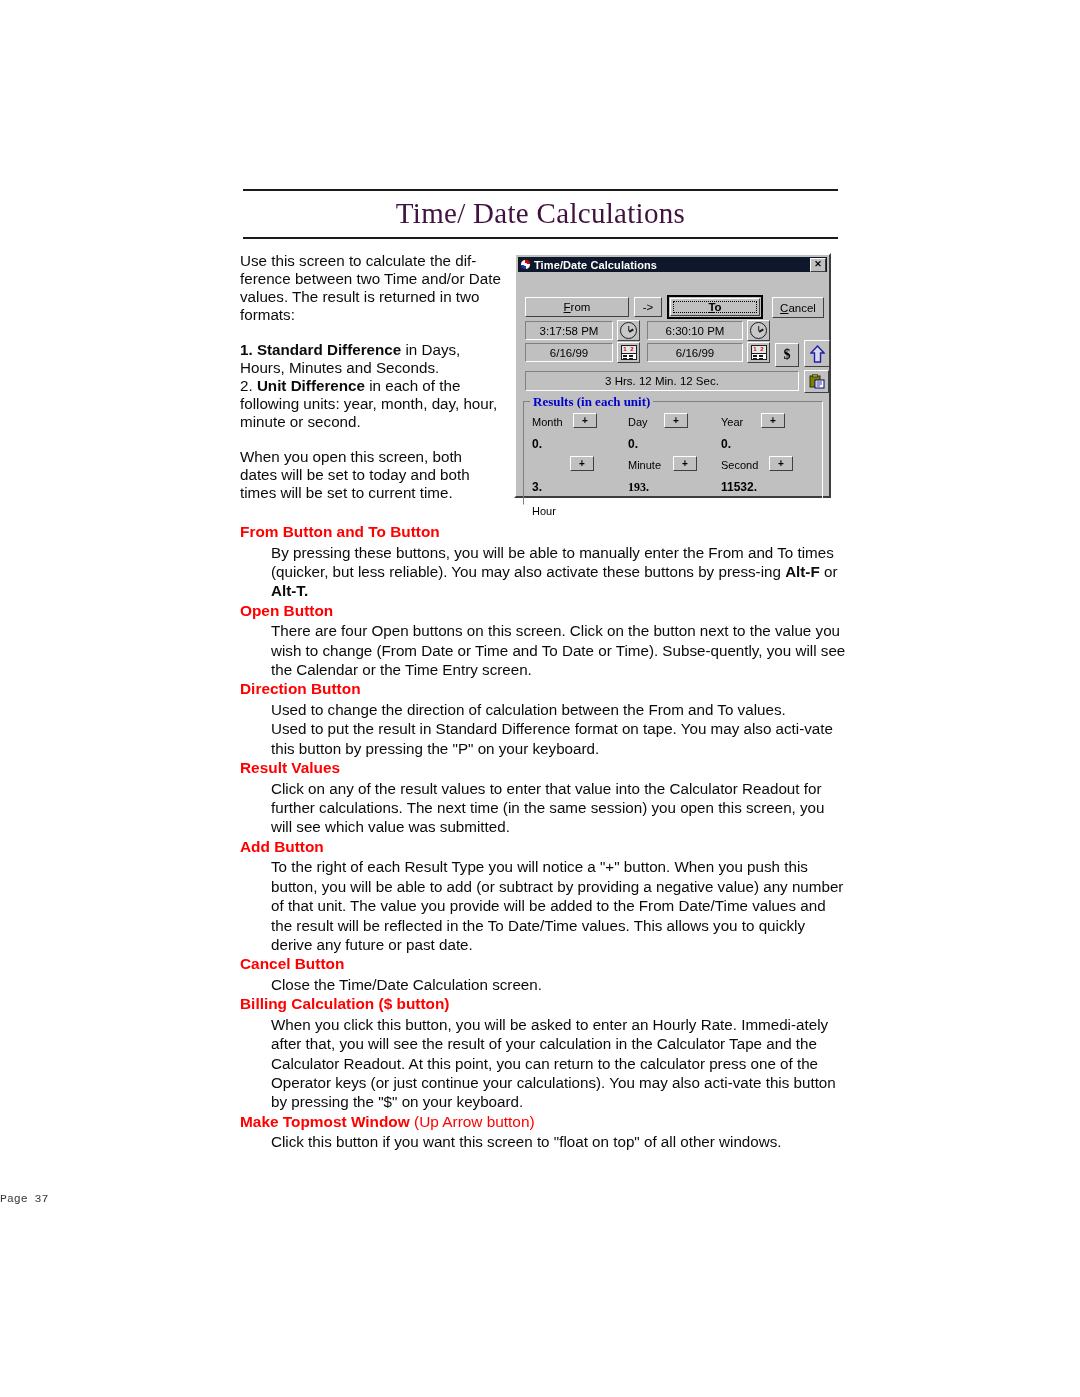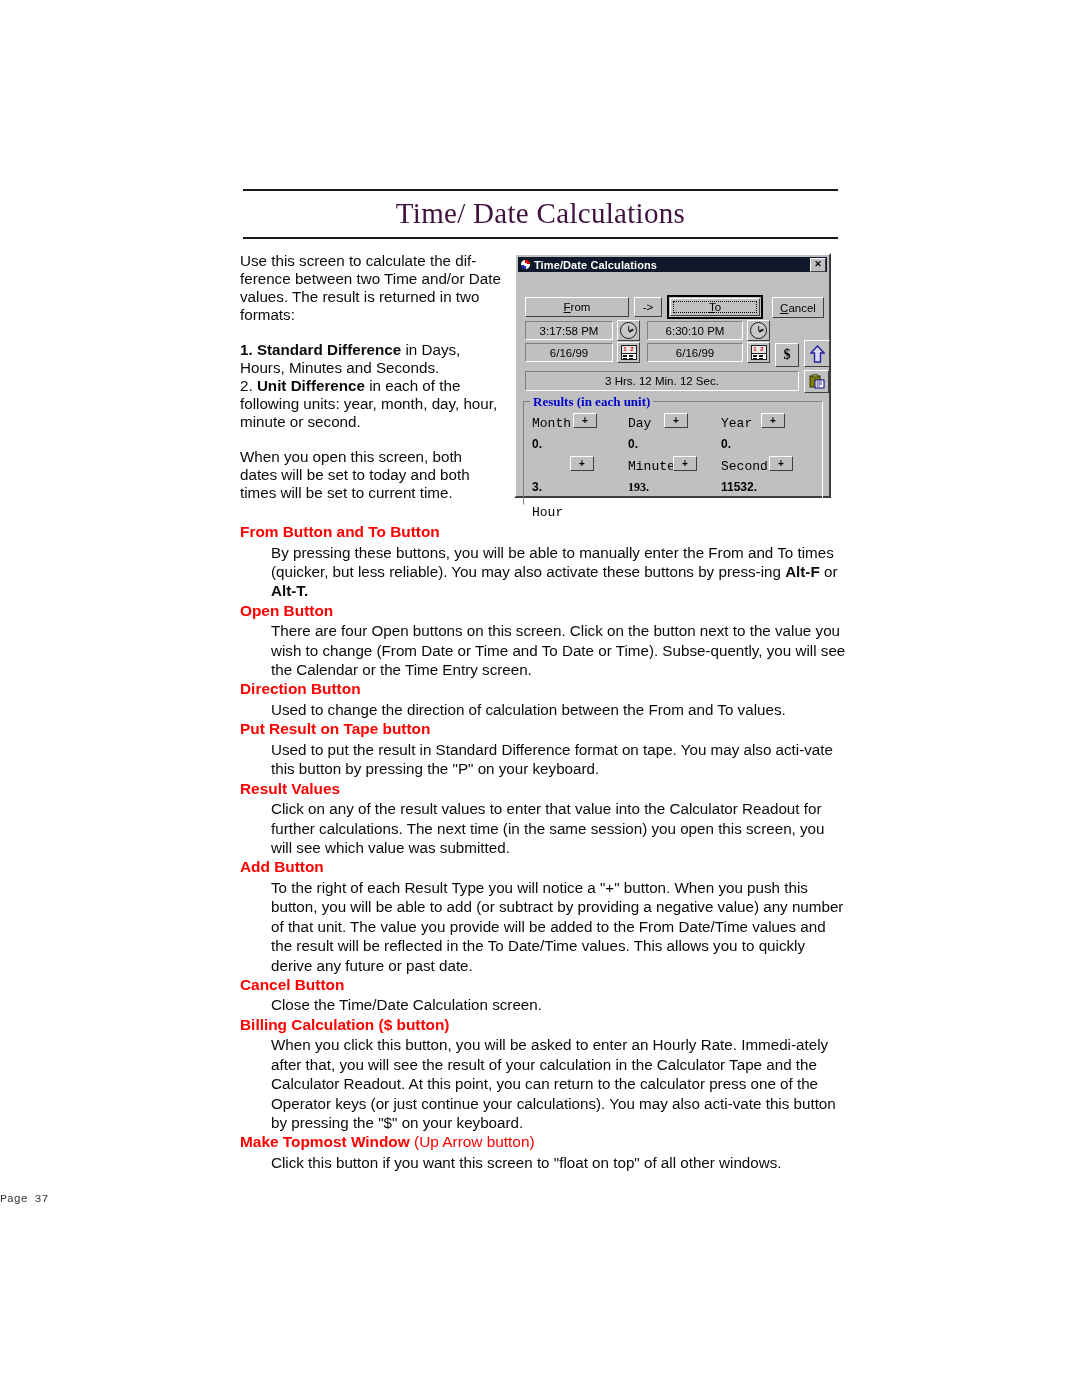--- a/index.html
+++ b/index.html
@@ -98,20 +98,21 @@
     display:flex; align-items:center; justify-content:center;
     font-size:11.5px; color:#000; position:absolute;
   }
   u.acc { text-decoration:underline; }
 
   
   .w-btn.default {
     border:2px solid #000000;
     padding:1px;
     background:#c0c0c0;
+    font-weight:bold;
   }
   .w-btn.default .inner {
     width:100%; height:100%;
     border-top:1.5px solid #ffffff; border-left:1.5px solid #ffffff;
     border-right:1.5px solid #404040; border-bottom:1.5px solid #404040;
     box-sizing:border-box;
     display:flex; align-items:center; justify-content:center;
   }
   .w-btn.default .focus {
     width:calc(100% - 4px); height:calc(100% - 4px);
@@ -137,21 +138,21 @@
     position:absolute;
     border:1.5px groove #ffffff;
     border-color:#808080 #ffffff #ffffff #808080;
     box-sizing:border-box;
   }
   .group-legend {
     position:absolute; background:#c0c0c0; padding:0 3px;
     color:#0000cd; font-family:"Liberation Serif", serif;
     font-weight:bold; font-size:13px; white-space:nowrap;
   }
-  .unit-label { position:absolute; font-size:13px; color:#000; white-space:nowrap;font-family:Liberation Mono, monospace; }
+  .unit-label { position:absolute; font-size:11px; color:#000; white-space:nowrap; }
   .unit-value { position:absolute; font-size:12px; font-weight:bold; color:#000; white-space:nowrap; }
   .plus-btn { width:24px; height:15px; font-size:10px; font-weight:bold; }
 
   
   .sections { position:absolute; left:240px; top:522px; width:608px; }
   .sec-head {
     color:#ff0000; font-weight:bold; font-size:15.4px;
     line-height:20.5px; margin:0;
   }
   .sec-head .nb { font-weight:normal; }
@@ -340,21 +341,20 @@
       <p class="sec-head">Open Button</p>
       <p class="sec-body">There are four Open buttons on this screen.  Click on the button next to the value you wish to change (From Date or Time and To Date or Time).  Subse-quently, you will see the Calendar or the Time Entry screen.</p>
     </div>
 
     <div>
       <p class="sec-head">Direction Button</p>
       <p class="sec-body">Used to change the direction of calculation between the From and To values.</p>
     </div>
 
     <div>
-      <p class="sec-head">Put Result on Tape button</p>
       <p class="sec-body">Used to put the result in Standard Difference format on tape.  You may also acti-vate this button by pressing the "P" on your keyboard.</p>
     </div>
 
     <div>
       <p class="sec-head">Result Values</p>
       <p class="sec-body">Click on any of the result values to enter that value into the Calculator Readout for further calculations.  The next time (in the same session) you open this screen, you will see which value was submitted.</p>
     </div>
 
     <div>
       <p class="sec-head">Add Button</p>

